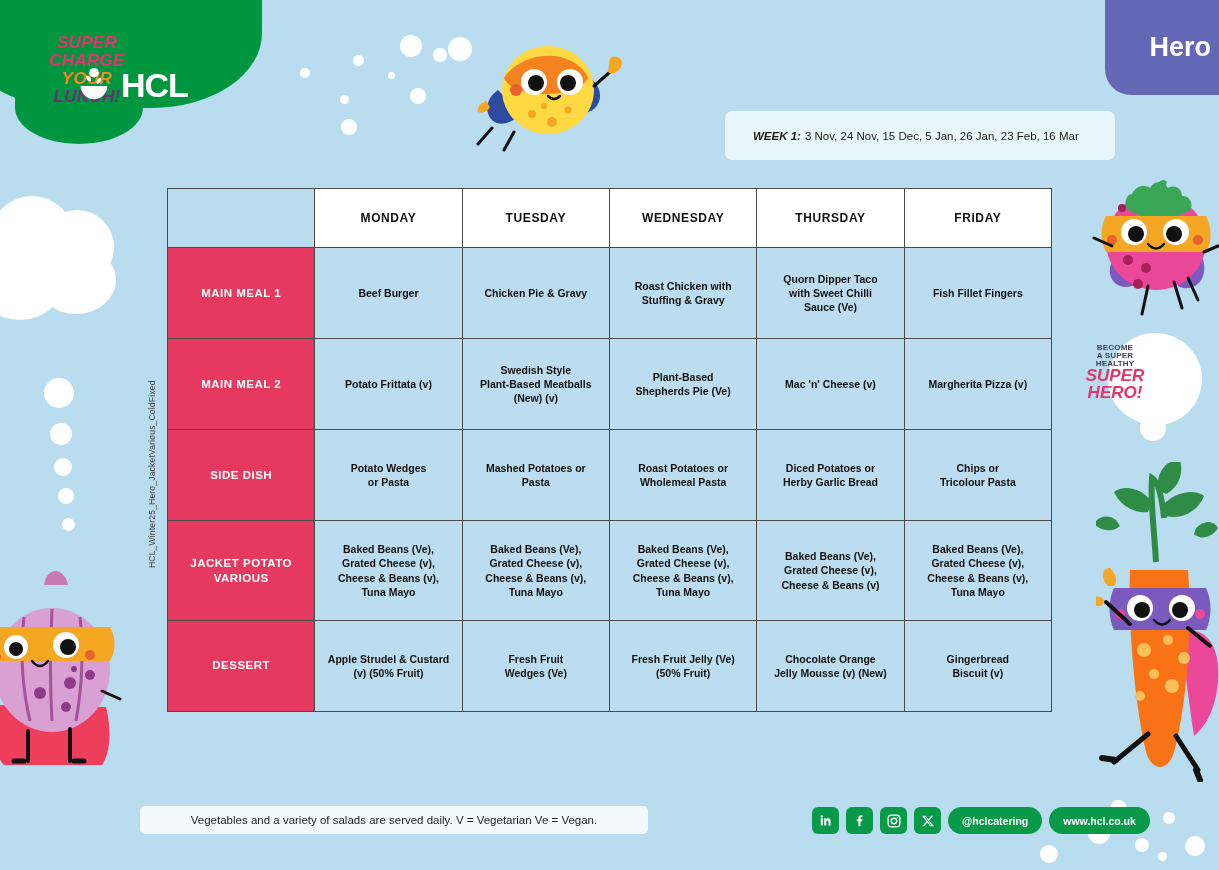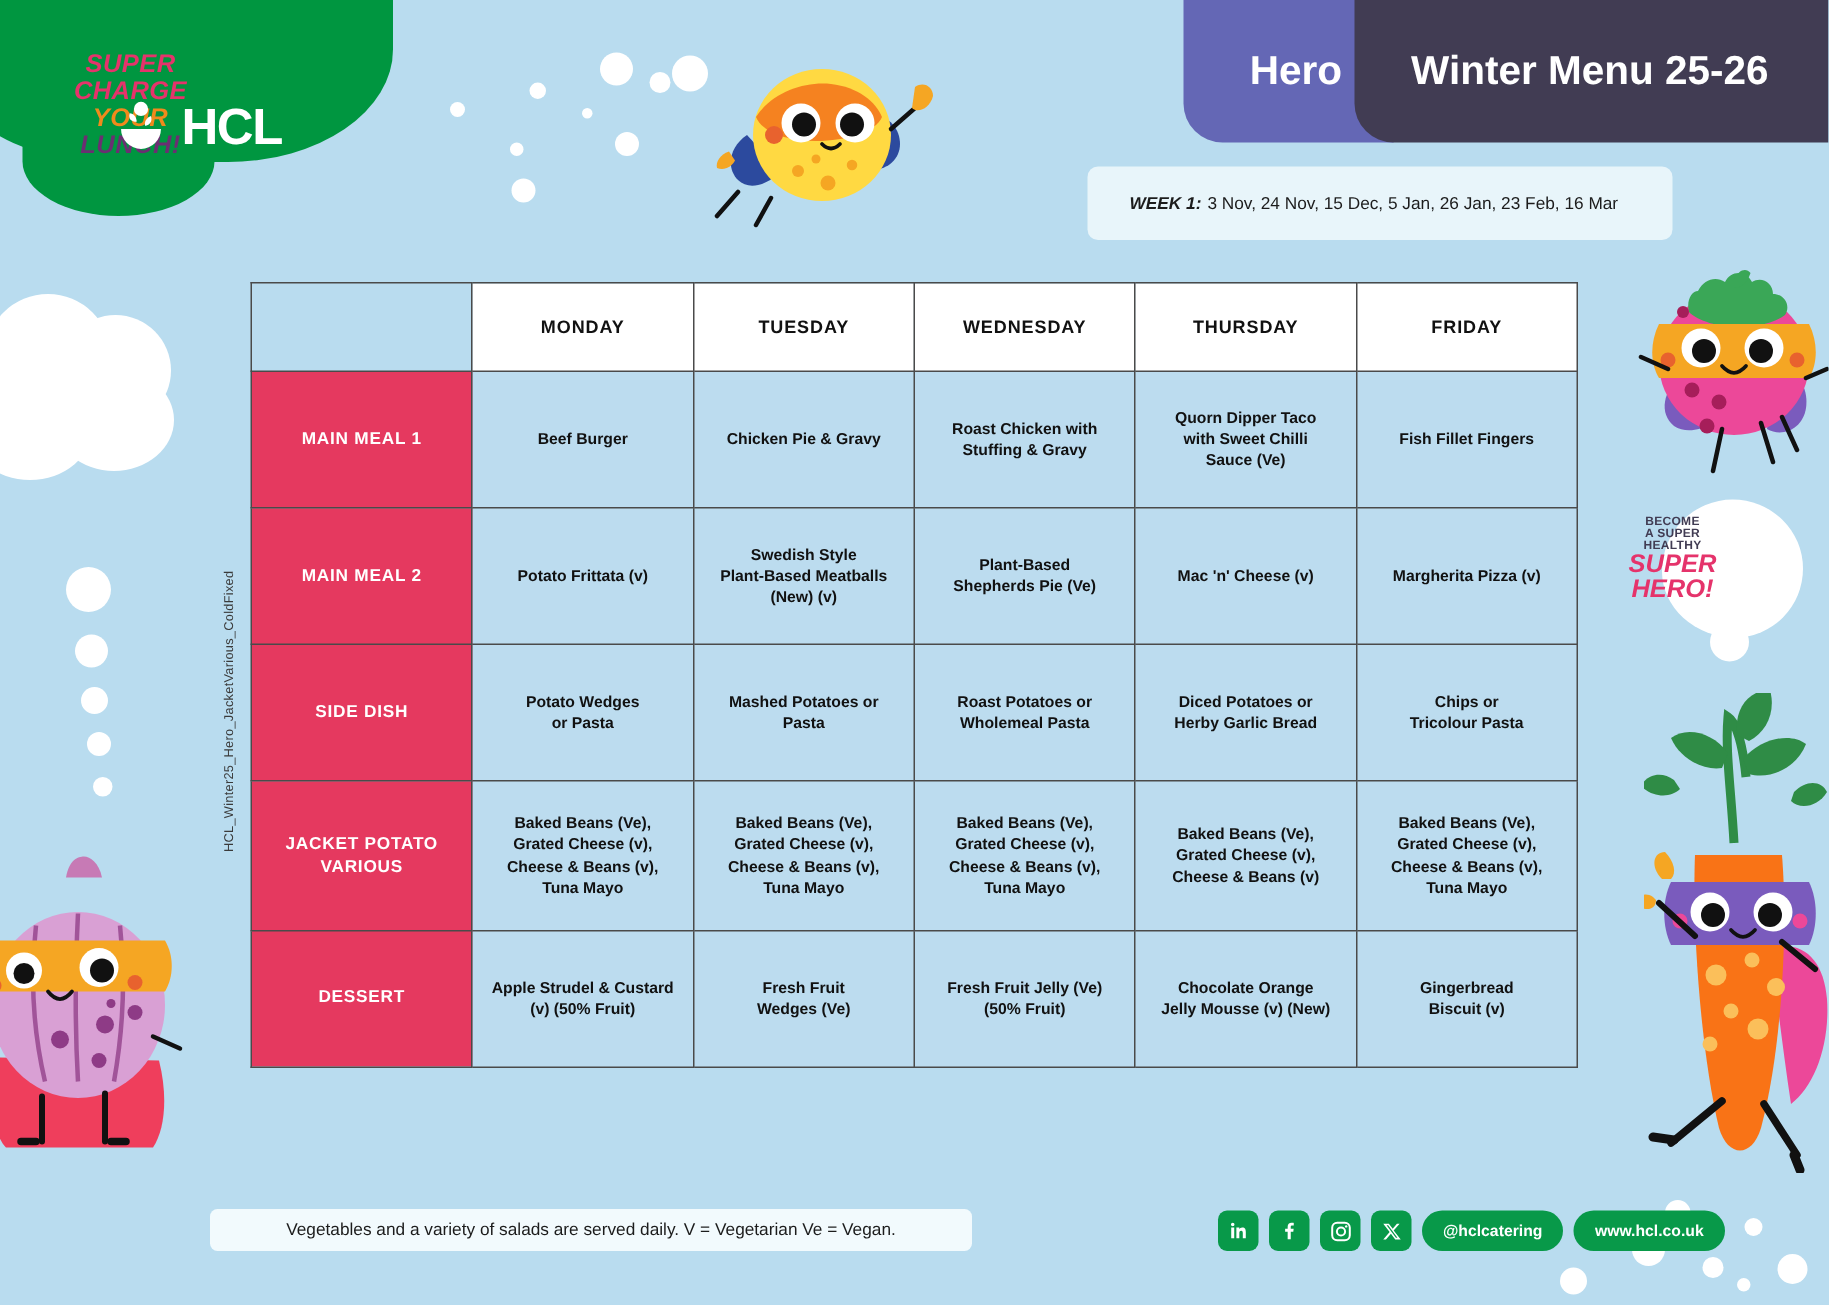--- a/index.html
+++ b/index.html
@@ -179,21 +179,20 @@
       <path d="M12 10c3 0 5 3 5 6 -4 0 -6-2 -5-6z" fill="#fff"></path>
       <path d="M27 12c-3 1 -5 4 -4 7 4-1 5-4 4-7z" fill="#fff"></path>
       <path d="M6 21h28a14 14 0 0 1 -28 0z" fill="#fff"></path>
     </svg>
   </span>
   <span class="logo-text">HCL</span>
 </div>
 
 <div class="title-wrap">
   <div class="tab-hero">Hero</div>
-  <div class="tab-menu">Winter Menu 25-26</div>
 </div>
 
 <div class="week-bar">
   <b>WEEK 1:</b>
   <span>3 Nov, 24 Nov, 15 Dec, 5 Jan, 26 Jan, 23 Feb, 16 Mar</span>
 </div>
 
 <div class="mascot" style="left:468px;top:28px;width:165px;height:125px;">
   <svg viewBox="0 0 165 125" width="165" height="125">
     <path d="M30 62c-12 8 -14 22 -6 30 8 8 22 2 28-6z" fill="#2c4a9e"></path>

